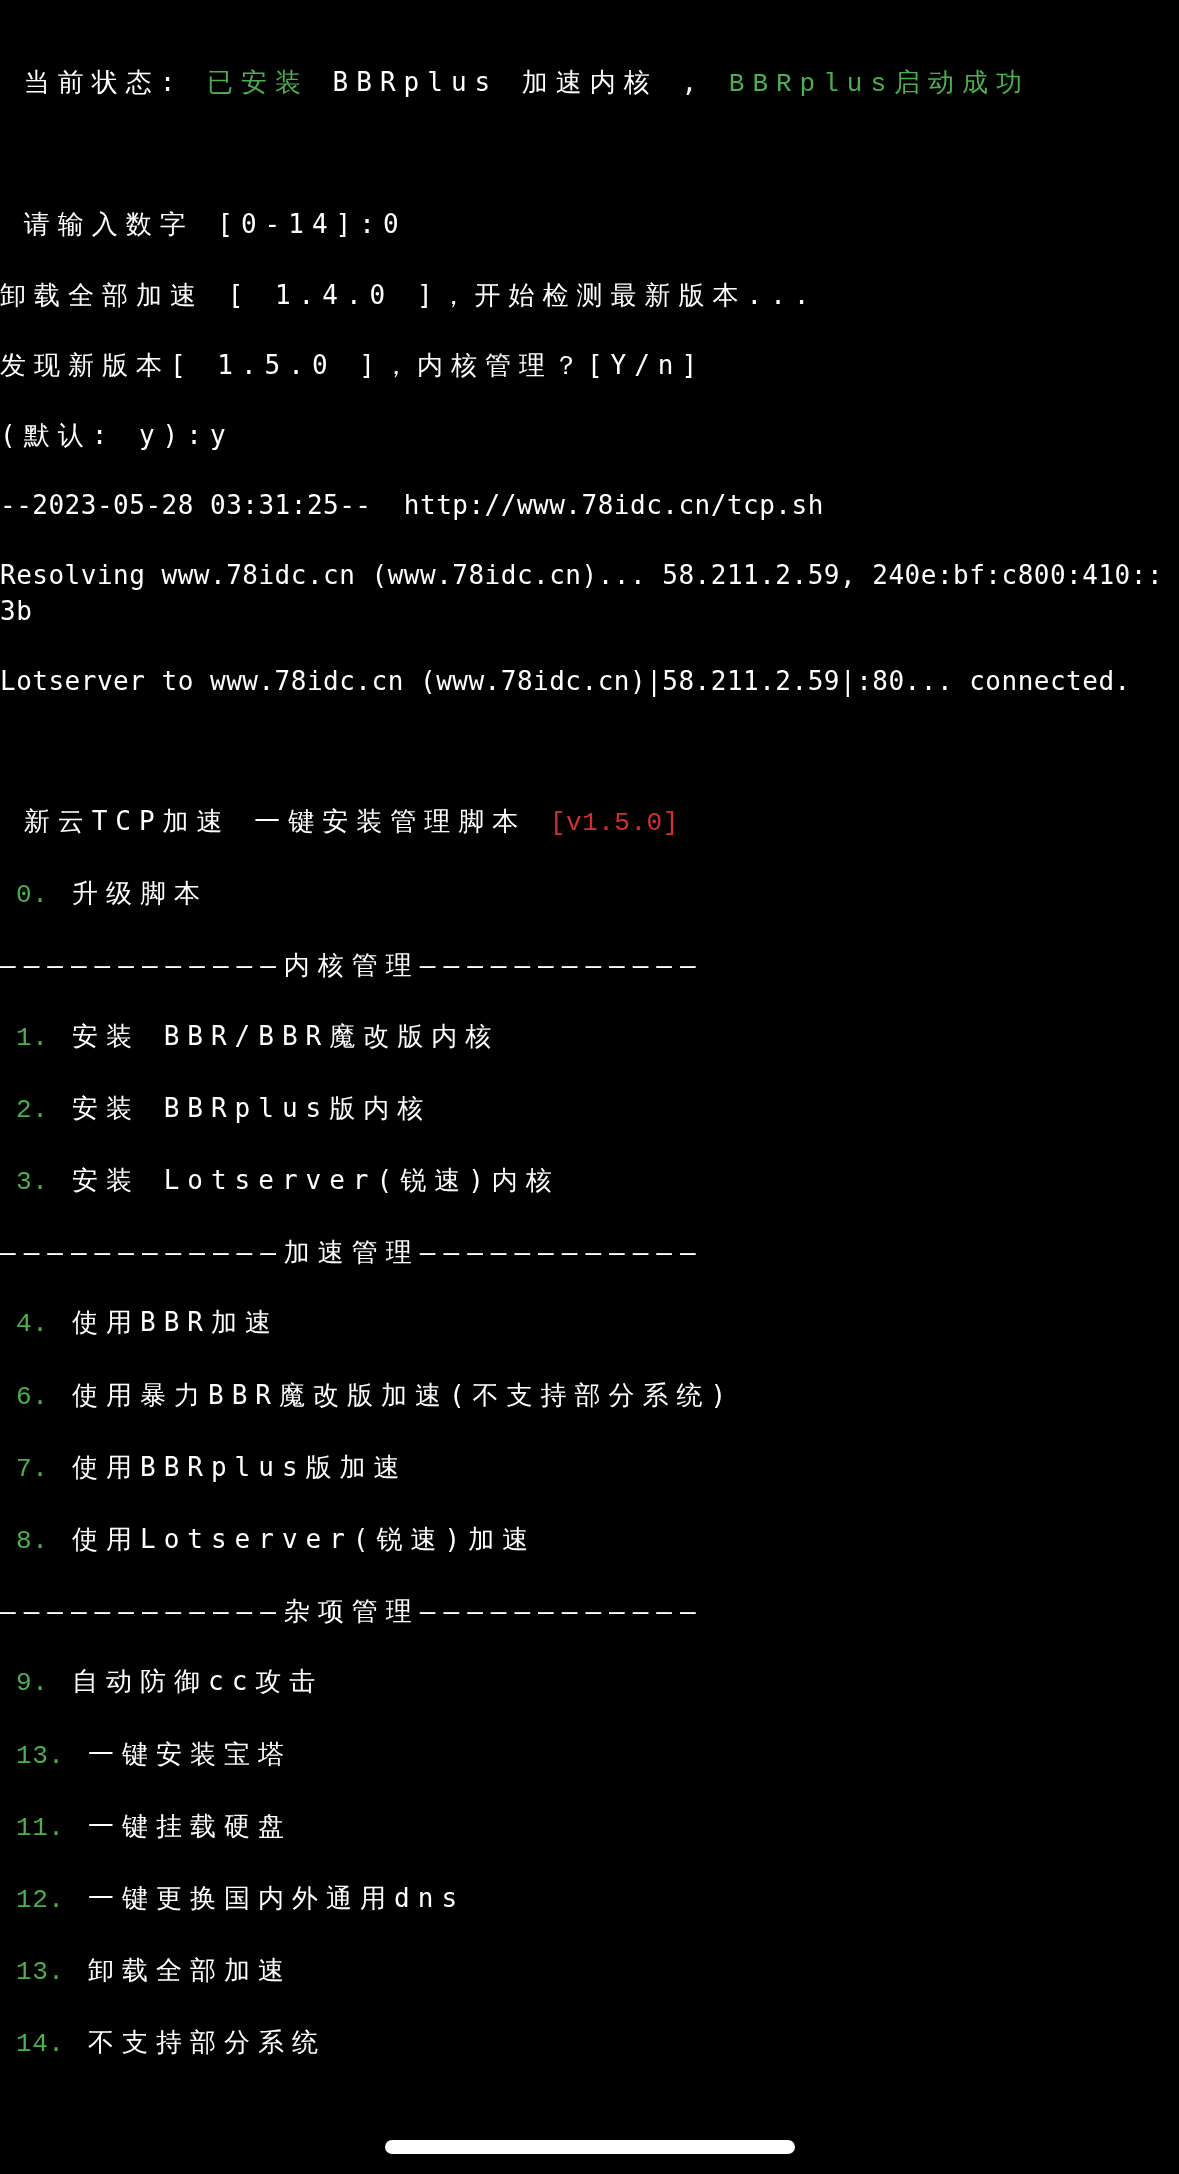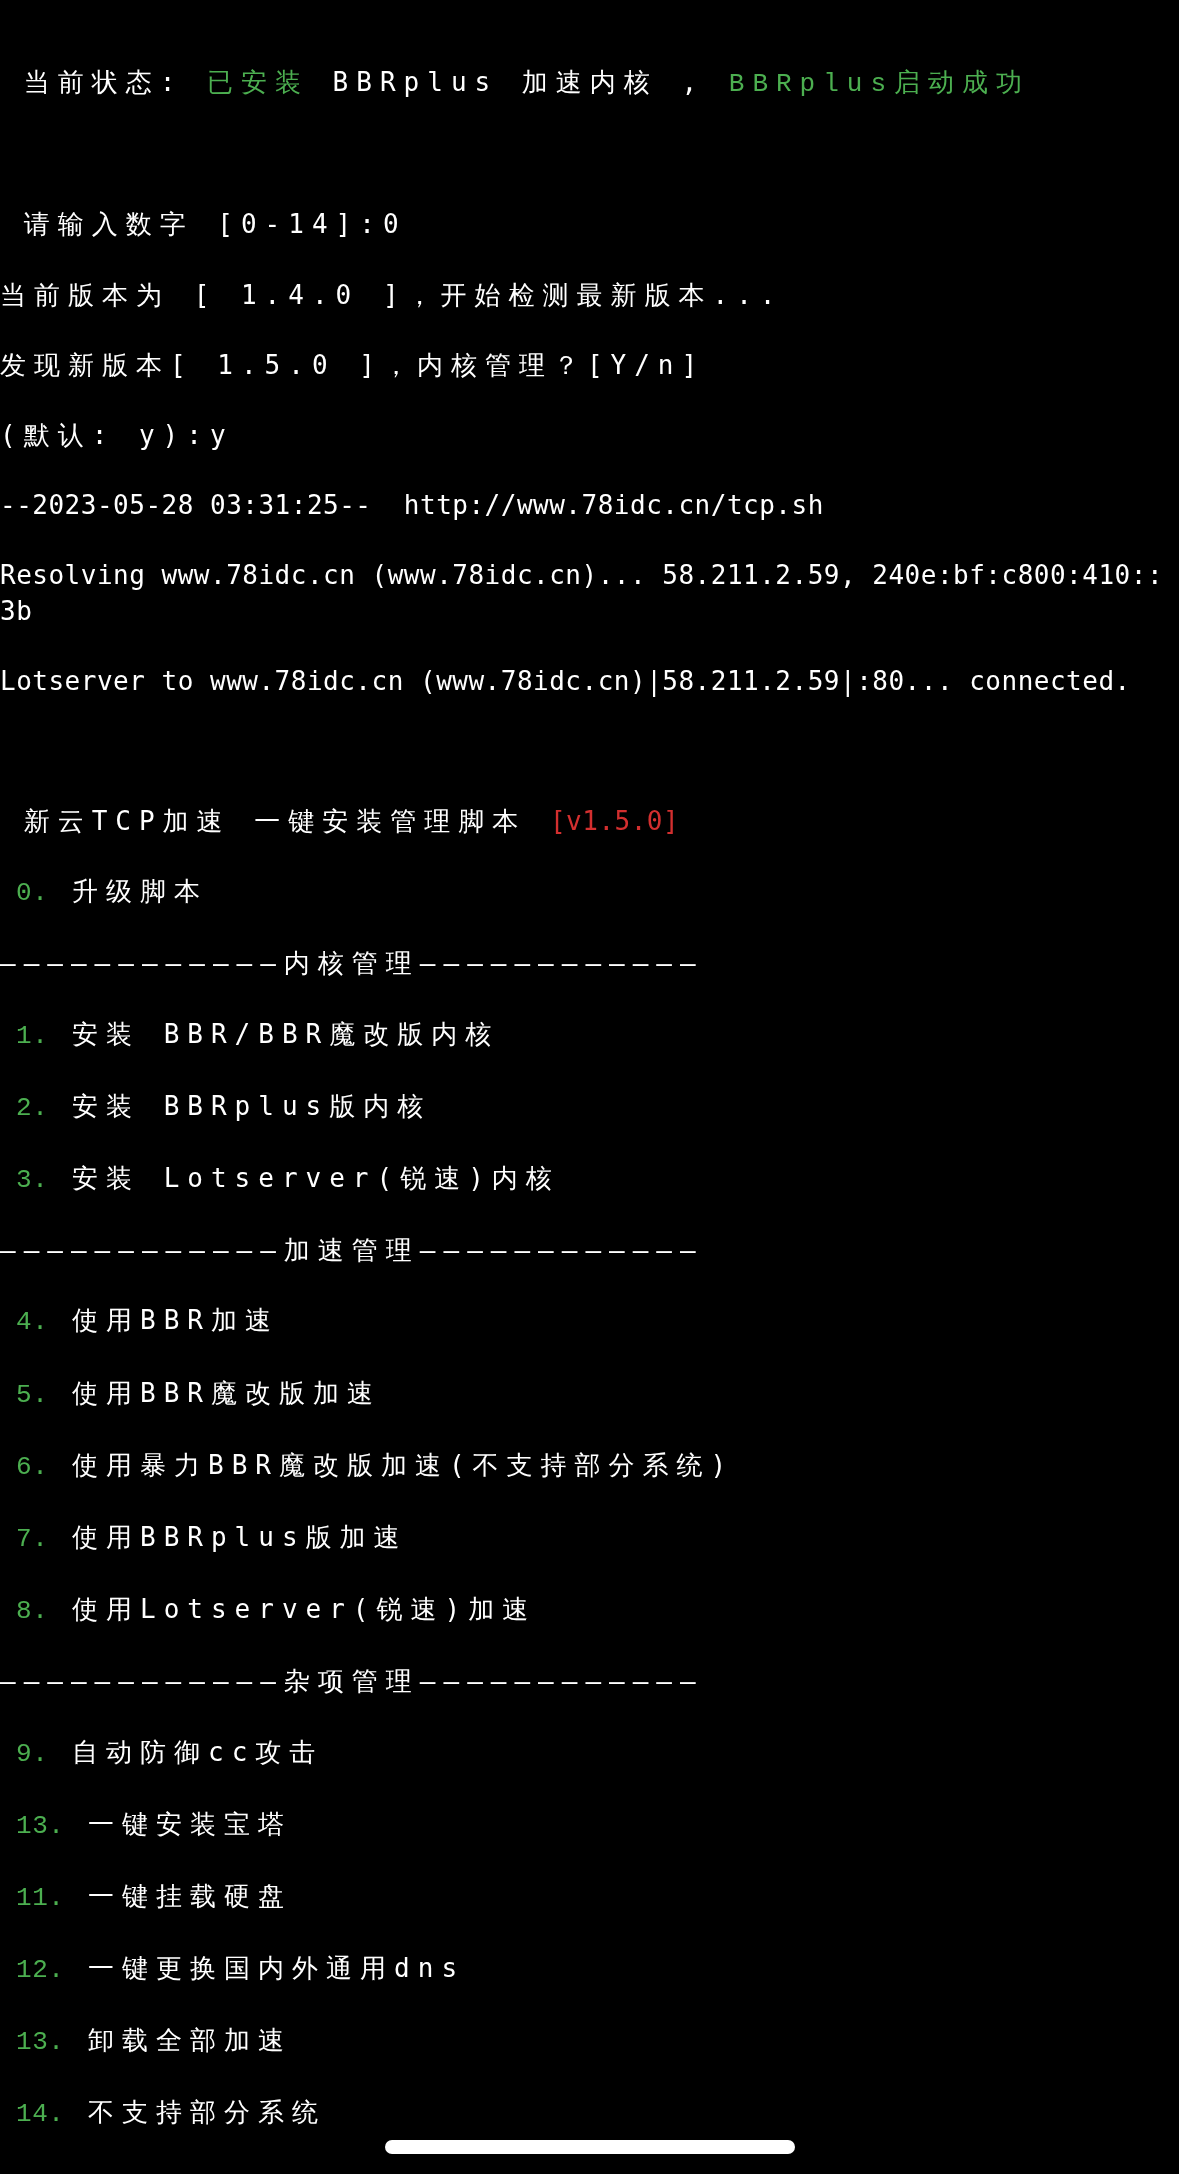--- a/index.html
+++ b/index.html
@@ -23,20 +23,21 @@
     .terminal {
       white-space: pre-wrap;
       word-break: break-all;
     }
     .green {
       color: #4caf50;
       font-family: Liberation Mono, monospace;
     }
     .red {
       color: #d32f2f;
+      font-family: Liberation Mono, monospace;
     }
     .line {
       display: block;
     }
     .cjk {
       letter-spacing: 8px;
     }
     .home-indicator {
       position: absolute;
       bottom: 20px;
@@ -48,36 +49,35 @@
       border-radius: 10px;
     }
   </style>
 </head>
 <body>
 
 <div class="terminal">
 <span class="line"><span class="cjk"> 当前状态: </span><span class="green cjk">已安装</span><span class="cjk"> BBRplus 加速内核 , </span><span class="green cjk">BBRplus启动成功</span></span>
 <span class="line"> </span>
 <span class="line cjk"> 请输入数字 [0-14]:0</span>
-<span class="line cjk">当前版本为 [ 1.4.0 ]，开始检测最新版本...</span>
+<span class="line cjk">卸载全部加速 [ 1.4.0 ]，开始检测最新版本...</span>
 <span class="line cjk">发现新版本[ 1.5.0 ]，内核管理？[Y/n]</span>
 <span class="line cjk">(默认: y):y</span>
 <span class="line">--2023-05-28 03:31:25--  http://www.78idc.cn/tcp.sh</span>
 <span class="line">Resolving www.78idc.cn (www.78idc.cn)... 58.211.2.59, 240e:bf:c800:410::3b</span>
 <span class="line">Lotserver to www.78idc.cn (www.78idc.cn)|58.211.2.59|:80... connected.</span>
 <span class="line"> </span>
 <span class="line"><span class="cjk"> 新云TCP加速 一键安装管理脚本 </span><span class="red">[v1.5.0]</span></span>
 <span class="line"><span class="green"> 0.</span><span class="cjk"> 升级脚本</span></span>
 <span class="line cjk">————————————内核管理————————————</span>
 <span class="line"><span class="green"> 1.</span><span class="cjk"> 安装 BBR/BBR魔改版内核</span></span>
 <span class="line"><span class="green"> 2.</span><span class="cjk"> 安装 BBRplus版内核</span></span>
 <span class="line"><span class="green"> 3.</span><span class="cjk"> 安装 Lotserver(锐速)内核</span></span>
 <span class="line cjk">————————————加速管理————————————</span>
 <span class="line"><span class="green"> 4.</span><span class="cjk"> 使用BBR加速</span></span>
-<span class="line"><span class="green"> 5.</span><span class="cjk"> 使用BBR魔改版加速</span></span>
 <span class="line"><span class="green"> 6.</span><span class="cjk"> 使用暴力BBR魔改版加速(不支持部分系统)</span></span>
 <span class="line"><span class="green"> 7.</span><span class="cjk"> 使用BBRplus版加速</span></span>
 <span class="line"><span class="green"> 8.</span><span class="cjk"> 使用Lotserver(锐速)加速</span></span>
 <span class="line cjk">————————————杂项管理————————————</span>
 <span class="line"><span class="green"> 9.</span><span class="cjk"> 自动防御cc攻击</span></span>
 <span class="line"><span class="green"> 13.</span><span class="cjk"> 一键安装宝塔</span></span>
 <span class="line"><span class="green"> 11.</span><span class="cjk"> 一键挂载硬盘</span></span>
 <span class="line"><span class="green"> 12.</span><span class="cjk"> 一键更换国内外通用dns</span></span>
 <span class="line"><span class="green"> 13.</span><span class="cjk"> 卸载全部加速</span></span>
 <span class="line"><span class="green"> 14.</span><span class="cjk"> 不支持部分系统</span></span>

